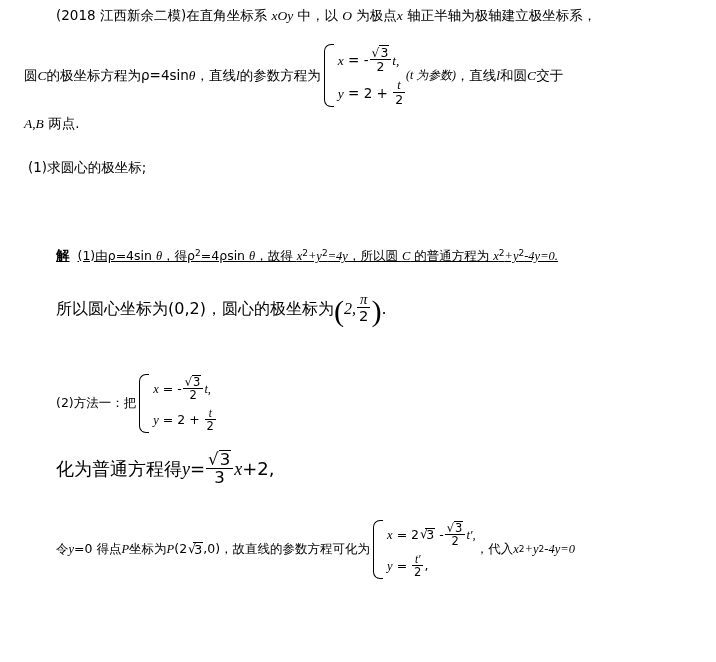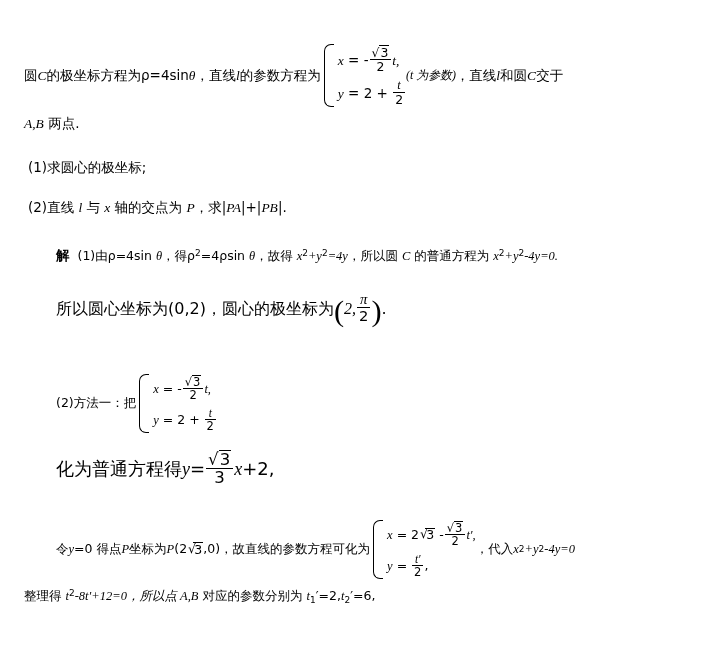--- a/index.html
+++ b/index.html
@@ -112,55 +112,52 @@
     vertical-align: -0.22em;
     font-family: "Liberation Serif", serif;
   }
   .inlineblk { display: inline-block; vertical-align: middle; }
 </style>
 </head>
 <body>
 
 <div class="page">
 
+  <div class="line cn" style="left:56px; top:8px;">
+    <span>(2018 江西新余二模)</span><span>在直角坐标系 </span><span class="it">xOy</span><span> 中，以 </span><span class="it">O</span><span> 为极点</span><span class="it">x</span><span> 轴正半轴为极轴建立极坐标系，</span>
+  </div>
 
   <div class="line cn" style="left:24px; top:42px;">
     <span class="inlineblk">圆 </span><span class="it inlineblk">C</span><span class="inlineblk"> 的极坐标方程为ρ=4sin </span><span class="it inlineblk">θ</span><span class="inlineblk">，直线 </span><span class="it inlineblk">l</span><span class="inlineblk"> 的参数方程为</span><span class="system"><span class="row"><span class="it">x</span><span> = -</span><span class="frac"><span class="num"><span style="display:inline-block;">√<span style="border-top:1px solid #000;display:inline-block;padding:0 1px;">3</span></span></span><span class="den">2</span></span><span class="it">t,</span></span><span class="row"><span class="it">y</span><span> = 2 + </span><span class="frac"><span class="num it">t</span><span class="den">2</span></span></span></span><span class="it inlineblk" style="font-size:0.88em;">(t 为参数)</span><span class="inlineblk">，直线 </span><span class="it inlineblk">l</span><span class="inlineblk"> 和圆 </span><span class="it inlineblk">C</span><span class="inlineblk"> 交于</span>
   </div>
 
   <div class="line cn" style="left:24px; top:116px;">
     <span class="it">A,B</span><span> 两点.</span>
   </div>
 
   <div class="line cn" style="left:28px; top:160px;text-align:right;">
     <span>(1)</span><span>求圆心的极坐标;</span>
   </div>
 
-  <div class="line cn" style="left:28px; top:200px;">
-    <span>(2)</span><span>直线 </span><span class="it">l</span><span> 与 </span><span class="it">x</span><span> 轴的交点为 </span><span class="it">P</span><span>，求|</span><span class="it">PA</span><span>|+|</span><span class="it">PB</span><span>|.</span>
-  </div>
 
-  <div class="line cn" style="left:56px; top:248px;">
+  <div class="line cn" style="left:56px; top:248px;text-decoration:underline;">
     <span style="font-weight:bold;">解</span><span style="display:inline-block;width:8px;"></span><span style="font-size:12.5px;">(1)由ρ=4sin </span><span class="it" style="font-size:12.5px;">θ</span><span style="font-size:12.5px;">，得ρ</span><span class="sup" style="font-size:9px;">2</span><span style="font-size:12.5px;">=4ρsin </span><span class="it" style="font-size:12.5px;">θ</span><span style="font-size:12.5px;">，故得 </span><span class="it" style="font-size:12.5px;">x</span><span class="sup" style="font-size:9px;">2</span><span class="it" style="font-size:12.5px;">+y</span><span class="sup" style="font-size:9px;">2</span><span class="it" style="font-size:12.5px;">=4y</span><span style="font-size:12.5px;">，所以圆 </span><span class="it" style="font-size:12.5px;">C</span><span style="font-size:12.5px;"> 的普通方程为 </span><span class="it" style="font-size:12.5px;">x</span><span class="sup" style="font-size:9px;">2</span><span class="it" style="font-size:12.5px;">+y</span><span class="sup" style="font-size:9px;">2</span><span class="it" style="font-size:12.5px;">-4y=0.</span>
   </div>
 
   <div class="line cn" style="left:56px; top:292px; font-size:16px;">
     <span class="inlineblk">所以圆心坐标为(0,2)，圆心的极坐标为</span><span class="paren-big">(</span><span class="it inlineblk">2,</span><span class="frac"><span class="num it">π</span><span class="den">2</span></span><span class="paren-big">)</span><span class="inlineblk">.</span>
   </div>
 
   <div class="line cn" style="left:56px; top:372px; font-size:12.5px;">
     <span class="inlineblk">(2)方法一：把</span><span class="system"><span class="row"><span class="it">x</span><span> = -</span><span class="frac"><span class="num"><span style="display:inline-block;">√<span style="border-top:1px solid #000;display:inline-block;padding:0 1px;">3</span></span></span><span class="den">2</span></span><span class="it">t,</span></span><span class="row"><span class="it">y</span><span> = 2 + </span><span class="frac"><span class="num it">t</span><span class="den">2</span></span></span></span>
   </div>
 
   <div class="line cn" style="left:56px; top:450px; font-size:18px;">
     <span class="inlineblk">化为普通方程得 </span><span class="it inlineblk">y</span><span class="inlineblk">=</span><span class="frac"><span class="num"><span style="display:inline-block;">√<span style="border-top:1px solid #000;display:inline-block;padding:0 1px;">3</span></span></span><span class="den">3</span></span><span class="it inlineblk">x</span><span class="inlineblk">+2,</span>
   </div>
 
   <div class="line cn" style="left:56px; top:518px; font-size:12.5px;">
     <span class="inlineblk">令 </span><span class="it inlineblk">y</span><span class="inlineblk">=0 得点 </span><span class="it inlineblk">P</span><span class="inlineblk"> 坐标为 </span><span class="it inlineblk">P</span><span class="inlineblk">(2</span><span class="sqrt inlineblk"><span class="rad">3</span></span><span class="inlineblk">,0)，故直线的参数方程可化为</span><span class="system"><span class="row"><span class="it">x</span><span> = 2</span><span class="sqrt"><span class="rad">3</span></span><span> -</span><span class="frac"><span class="num"><span style="display:inline-block;">√<span style="border-top:1px solid #000;display:inline-block;padding:0 1px;">3</span></span></span><span class="den">2</span></span><span class="it">t′,</span></span><span class="row"><span class="it">y</span><span> = </span><span class="frac"><span class="num it">t′</span><span class="den">2</span></span><span>,</span></span></span><span class="inlineblk">，代入 </span><span class="it inlineblk">x</span><span class="sup inlineblk" style="font-size:9px;">2</span><span class="it inlineblk">+y</span><span class="sup inlineblk" style="font-size:9px;">2</span><span class="it inlineblk">-4y=0</span>
   </div>
 
-  <div class="line cn" style="left:24px; top:588px; font-size:12.5px;">
-    <span>整理得 </span><span class="it">t</span><span class="sup" style="font-size:9px;">2</span><span class="it">-8t′+12=0，所以点 </span><span class="it">A,B</span><span> 对应的参数分别为 </span><span class="it">t</span><span class="sub" style="font-size:9px;">1</span><span>′=2,</span><span class="it">t</span><span class="sub" style="font-size:9px;">2</span><span>′=6,</span>
-  </div>
 
 
 </div>
 
 </body></html>

